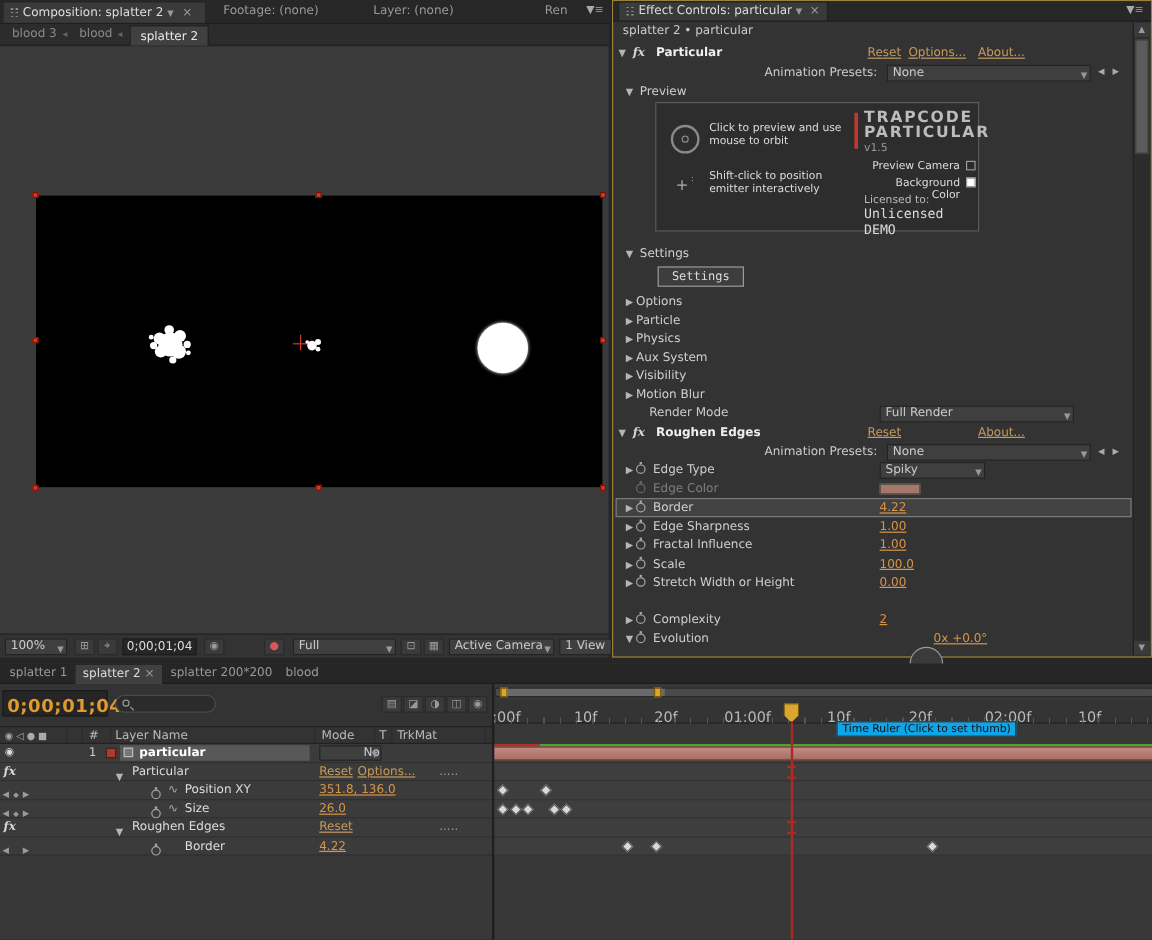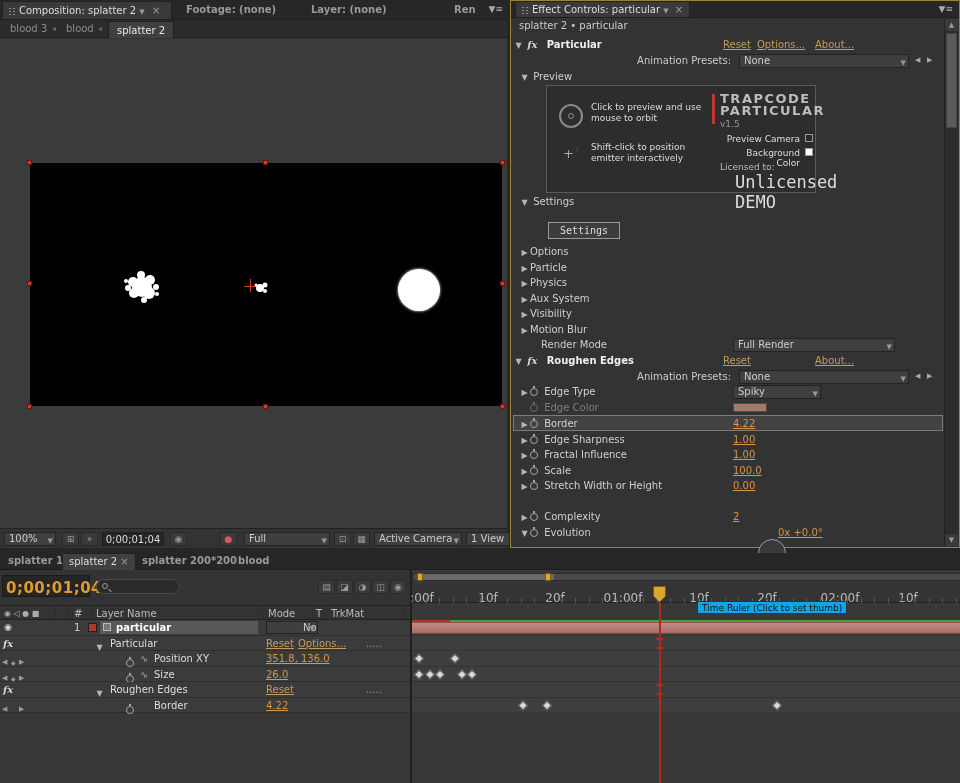--- a/index.html
+++ b/index.html
@@ -2,21 +2,21 @@
 <html><head>
 <meta charset="utf-8">
 <style>
   * { margin:0; padding:0; box-sizing:border-box; }
   html,body { width:960px; height:783px; background:#262626; overflow:hidden;
     font-family:"DejaVu Sans","Liberation Sans",sans-serif; font-size:10px; color:#ccc; }
   .abs { position:absolute; }
   .panel { position:absolute; background:#333; }
   .tabbar { position:absolute; left:0; top:0; right:0; height:20px; background:#272727; border-bottom:1px solid #1e1e1e; }
   .tab { position:absolute; top:1px; height:18px; background:#3a3a3a; color:#ddd; line-height:18px; padding:0 6px; white-space:nowrap; border:1px solid #222; border-bottom:none; }
-  .tab.inactive { background:transparent; border:none; color:#999;font-weight:bold; }
+  .tab.inactive { background:transparent; border:none; color:#999; }
   .grip { display:inline-block; width:6px; height:9px; margin-right:4px; vertical-align:-1px;
     background:repeating-linear-gradient(0deg,#8a8a8a 0 1px,transparent 1px 3px),repeating-linear-gradient(0deg,#8a8a8a 0 1px,transparent 1px 3px);
     background-size:2px 9px,2px 9px; background-position:0 0,4px 0; background-repeat:no-repeat; }
   .tw { display:inline-block; width:11px; font-size:8px; color:#b5b5b5; text-align:center; }
   .dd { position:absolute; height:14px; background:#3f3f3f; border:1px solid #232323; color:#ccc; line-height:12px; padding:0 14px 0 4px; white-space:nowrap; overflow:hidden; }
   .dd .arr { position:absolute; right:2px; top:2px; font-size:7px; color:#999; }
   .link { color:#c59a5c; text-decoration:underline; cursor:pointer; white-space:nowrap; }
   .val { color:#d89447; text-decoration:underline; white-space:nowrap; }
   .sw { display:inline-block; width:8px; height:8px; border:1px solid #a5a5a5; border-radius:50%; position:relative; margin:0 3px 0 0; vertical-align:-1px; }
   .sw:before { content:''; position:absolute; left:2px; top:-3px; width:2px; height:2px; background:#a5a5a5; }
@@ -155,24 +155,24 @@
     <div class="abs" style="left:173px;top:7px;font-weight:bold;color:#bcbcbc;letter-spacing:1.5px;font-size:13px;line-height:12px;">
       <div>TRAPCODE</div>
       <div>PARTICULAR</div>
     </div>
     <div class="abs" style="left:173px;top:33px;color:#999;font-size:9px;">v1.5</div>
     <div class="abs" style="left:173px;top:48px;width:80px;text-align:right;font-size:9px;color:#ddd;">Preview Camera</div>
     <span class="cb abs" style="left:258px;top:48px;"></span>
     <div class="abs" style="left:173px;top:62px;width:80px;text-align:right;font-size:9px;color:#ddd;">Background Color</div>
     <span class="cb abs" style="left:258px;top:62px;background:#fff;"></span>
     <div class="abs" style="left:173px;top:76px;font-size:9px;color:#bbb;">Licensed to:</div>
-    <div class="abs" style="left:188px;top:86px;font-size:17px;color:#ddd;font-family:'DejaVu Sans Mono','Liberation Mono',monospace;">Unlicensed DEMO</div>
-  </div>
-
-  <div class="row-ec" style="top:193px;">
+    <div class="abs" style="left:173px;top:86px;font-size:11px;color:#ddd;font-family:'DejaVu Sans Mono','Liberation Mono',monospace;">Unlicensed DEMO</div>
+  </div>
+
+  <div class="row-ec" style="top:203px;">
     <span class="tw" style="margin-left:6px;">▼</span>
     <span class="ecg">Settings</span>
   </div>
   <div class="abs" style="left:37px;top:221px;width:72px;height:17px;background:#3d3d3d;border:1px solid #9a9a9a;color:#ddd;text-align:center;line-height:16px;font-family:'DejaVu Sans Mono','Liberation Mono',monospace;">Settings</div>
 
   <div class="row-ec" style="top:243px;"><span class="tw" style="margin-left:6px;">▶</span><span class="ecg">Options</span></div>
   <div class="row-ec" style="top:258.5px;"><span class="tw" style="margin-left:6px;">▶</span><span class="ecg">Particle</span></div>
   <div class="row-ec" style="top:274px;"><span class="tw" style="margin-left:6px;">▶</span><span class="ecg">Physics</span></div>
   <div class="row-ec" style="top:289.5px;"><span class="tw" style="margin-left:6px;">▶</span><span class="ecg">Aux System</span></div>
   <div class="row-ec" style="top:305px;"><span class="tw" style="margin-left:6px;">▶</span><span class="ecg">Visibility</span></div>

